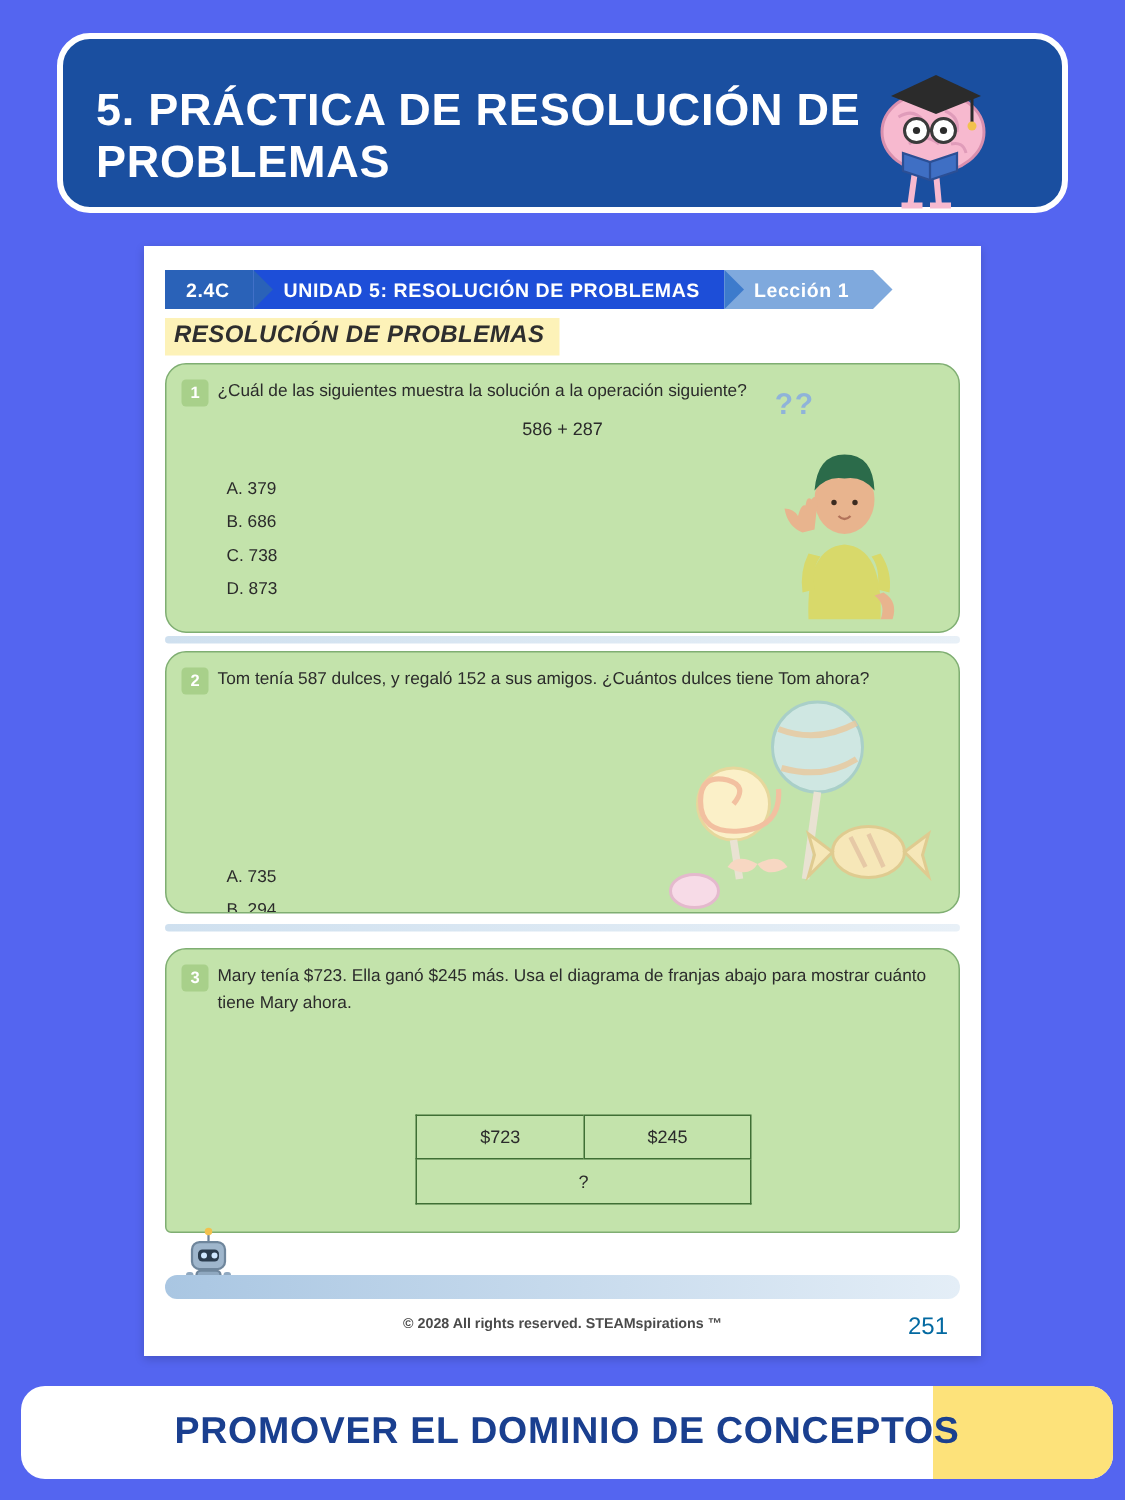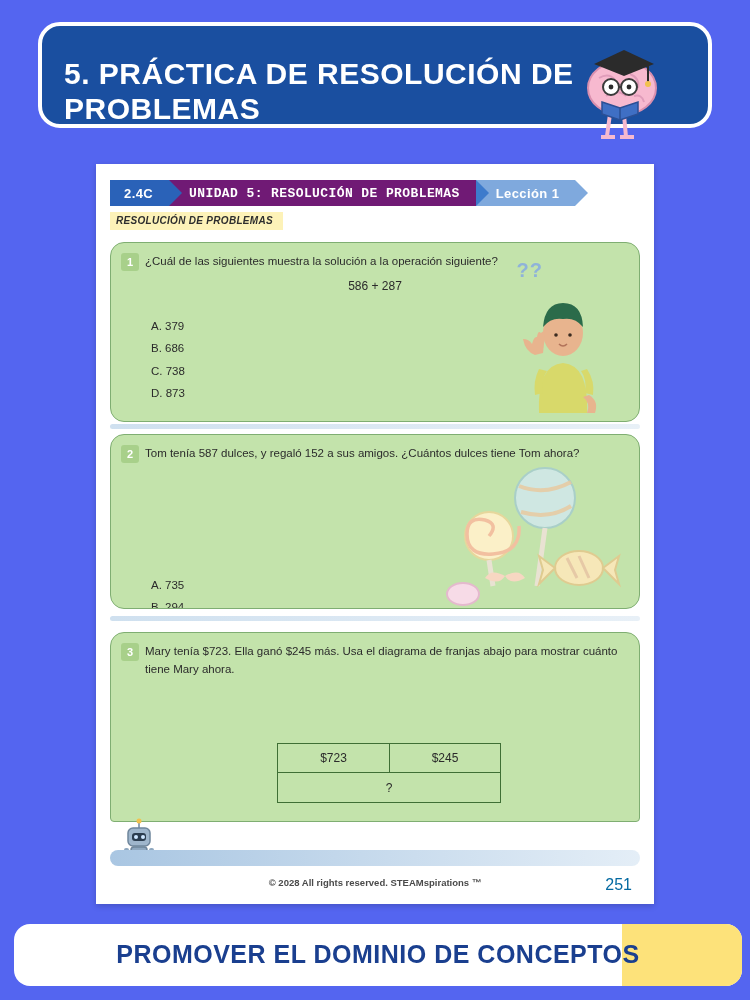--- a/index.html
+++ b/index.html
@@ -9,21 +9,21 @@
     background: #5465f0;
     font-family: "Liberation Sans", sans-serif;
     overflow: hidden;
     position: relative;
   }
 
   
   .header-wrap {
     position: absolute;
     left: 38px; top: 22px;
-    width: 674px; height: 106px;
+    width: 674px; height: 120px;
     background: #1a4fa0;
     border: 4px solid #ffffff;
     border-radius: 22px;
   }
   .header-title {
     position: absolute;
     left: 22px; top: 30px;
     width: 540px;
     color: #ffffff;
     font-size: 30px;
@@ -60,21 +60,21 @@
   }
   .crumb {
     position: relative;
     display: flex;
     align-items: center;
     padding: 0 16px 0 14px;
     letter-spacing: 0.4px;
     white-space: nowrap;
   }
   .crumb.c1 { background: #2a62b8; }
-  .crumb.c2 { background: #701a75; font-family: Liberation Mono, monospace; }
+  .crumb.c2 { background: #1d4ed8; }
   .crumb.c3 { background: #7fa9dd; }
   .crumb::after {
     content: "";
     position: absolute;
     right: -13px; top: 0;
     width: 0; height: 0;
     border-top: 13px solid transparent;
     border-bottom: 13px solid transparent;
     border-left: 13px solid currentColor;
     z-index: 2;
@@ -83,21 +83,21 @@
   .crumb.c2::after { color: #3d7bcc; }
   .crumb.c3::after { color: #7fa9dd; }
   .crumb.c2, .crumb.c3 { padding-left: 20px; }
 
   
   .section-label {
     position: absolute;
     left: 14px; top: 48px;
     background: #fdf2b8;
     padding: 3px 10px 4px 6px;
-    font-size: 10px;
+    font-size: 16px;
     font-style: italic;
     font-weight: bold;
     color: #2e2e2e;
     letter-spacing: 0.3px;
   }
 
   
   .qcard {
     position: absolute;
     left: 14px;

